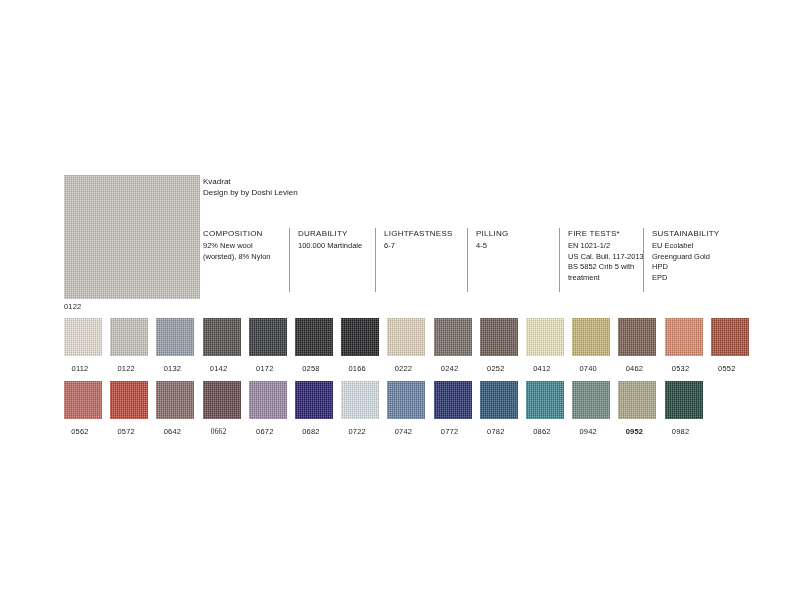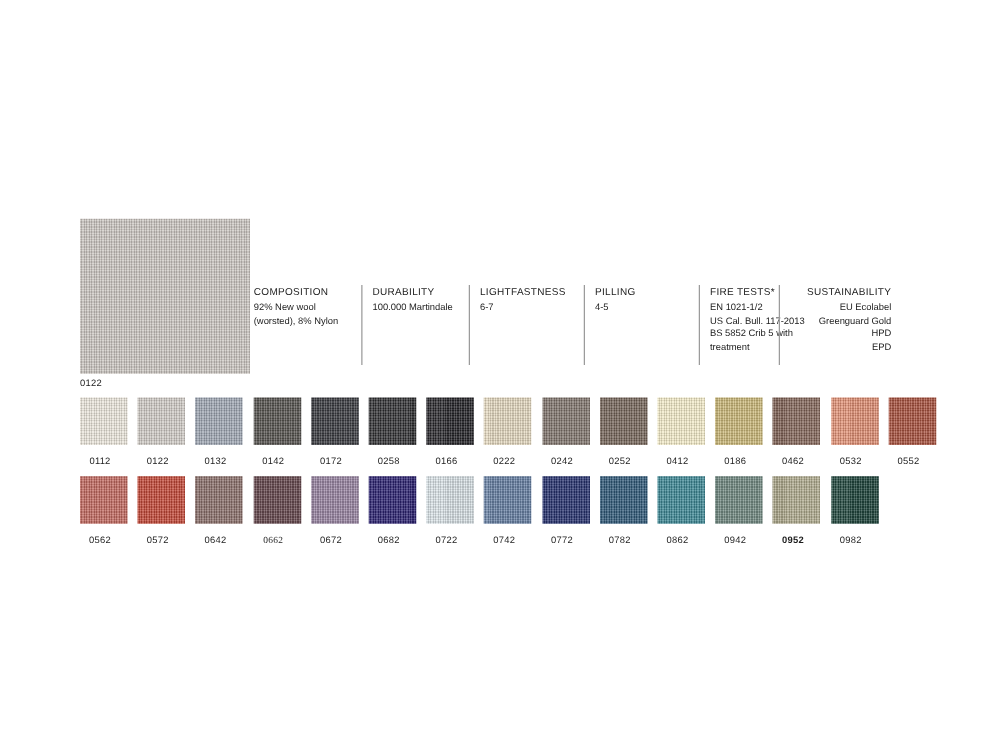--- a/index.html
+++ b/index.html
@@ -128,20 +128,22 @@
 </style>
 </head>
 <body>
 
 <div id="sheet">
 
   <div class="hero-swatch" style="background: repeating-linear-gradient(90deg, rgba(255, 255, 255, 0.17) 0px, rgba(255, 255, 255, 0.17) 1px, rgba(0, 0, 0, 0.11) 1px, rgba(0, 0, 0, 0.11) 2px), repeating-linear-gradient(0deg, rgba(255, 255, 255, 0.13) 0px, rgba(255, 255, 255, 0.13) 1px, rgba(0, 0, 0, 0.09) 1px, rgba(0, 0, 0, 0.09) 2px), rgb(205, 200, 194);"></div>
   <div class="hero-label">0122</div>
 
   <div class="product-head">
+    <div class="brand-name">Kvadrat</div>
+    <div class="designer">Design by by Doshi Levien</div>
   </div>
 
   <div class="spec-table">
       <div class="spec-col" style="left: 0px; width: 86px; padding-left: 0px;">
         <div class="spec-title">COMPOSITION</div>
         <div class="spec-line">92% New wool</div>
         <div class="spec-line">(worsted), 8% Nylon</div>
       </div>
       <div class="spec-col with-rule" style="left: 86px; width: 86px;">
         <div class="spec-title">DURABILITY</div>
@@ -155,21 +157,21 @@
         <div class="spec-title">PILLING</div>
         <div class="spec-line">4-5</div>
       </div>
       <div class="spec-col with-rule" style="left: 356px; width: 84px;">
         <div class="spec-title">FIRE TESTS*</div>
         <div class="spec-line">EN 1021-1/2</div>
         <div class="spec-line">US Cal. Bull. 117-2013</div>
         <div class="spec-line">BS 5852 Crib 5 with</div>
         <div class="spec-line">treatment</div>
       </div>
-      <div class="spec-col with-rule" style="left: 420px; width: 90px; text-align: right;">
+      <div class="spec-col with-rule" style="left: 440px; width: 90px;">
         <div class="spec-title">SUSTAINABILITY</div>
         <div class="spec-line">EU Ecolabel</div>
         <div class="spec-line">Greenguard Gold</div>
         <div class="spec-line">HPD</div>
         <div class="spec-line">EPD</div>
       </div>
     </div>
 
   <div class="swatch-row row-1">
       <div class="swatch-cell" style="left: 0px;">
@@ -211,21 +213,21 @@
       <div class="swatch-cell" style="left: 415.8px;">
         <span class="swatch-chip" style="background: repeating-linear-gradient(90deg, rgba(255, 255, 255, 0.17) 0px, rgba(255, 255, 255, 0.17) 1px, rgba(0, 0, 0, 0.11) 1px, rgba(0, 0, 0, 0.11) 2px), repeating-linear-gradient(0deg, rgba(255, 255, 255, 0.13) 0px, rgba(255, 255, 255, 0.13) 1px, rgba(0, 0, 0, 0.09) 1px, rgba(0, 0, 0, 0.09) 2px), rgb(111, 95, 83);"></span>
         <span class="swatch-code">0252</span>
       </div>
       <div class="swatch-cell" style="left: 462px;">
         <span class="swatch-chip" style="background: repeating-linear-gradient(90deg, rgba(255, 255, 255, 0.17) 0px, rgba(255, 255, 255, 0.17) 1px, rgba(0, 0, 0, 0.11) 1px, rgba(0, 0, 0, 0.11) 2px), repeating-linear-gradient(0deg, rgba(255, 255, 255, 0.13) 0px, rgba(255, 255, 255, 0.13) 1px, rgba(0, 0, 0, 0.09) 1px, rgba(0, 0, 0, 0.09) 2px), rgb(241, 233, 198);"></span>
         <span class="swatch-code">0412</span>
       </div>
       <div class="swatch-cell" style="left: 508.2px;">
         <span class="swatch-chip" style="background: repeating-linear-gradient(90deg, rgba(255, 255, 255, 0.17) 0px, rgba(255, 255, 255, 0.17) 1px, rgba(0, 0, 0, 0.11) 1px, rgba(0, 0, 0, 0.11) 2px), repeating-linear-gradient(0deg, rgba(255, 255, 255, 0.13) 0px, rgba(255, 255, 255, 0.13) 1px, rgba(0, 0, 0, 0.09) 1px, rgba(0, 0, 0, 0.09) 2px), rgb(204, 185, 121);"></span>
-        <span class="swatch-code">0186</span>
+        <span class="swatch-code">0740</span>
       </div>
       <div class="swatch-cell" style="left: 554.4px;">
         <span class="swatch-chip" style="background: repeating-linear-gradient(90deg, rgba(255, 255, 255, 0.17) 0px, rgba(255, 255, 255, 0.17) 1px, rgba(0, 0, 0, 0.11) 1px, rgba(0, 0, 0, 0.11) 2px), repeating-linear-gradient(0deg, rgba(255, 255, 255, 0.13) 0px, rgba(255, 255, 255, 0.13) 1px, rgba(0, 0, 0, 0.09) 1px, rgba(0, 0, 0, 0.09) 2px), rgb(126, 96, 83);"></span>
         <span class="swatch-code">0462</span>
       </div>
       <div class="swatch-cell" style="left: 600.6px;">
         <span class="swatch-chip" style="background: repeating-linear-gradient(90deg, rgba(255, 255, 255, 0.17) 0px, rgba(255, 255, 255, 0.17) 1px, rgba(0, 0, 0, 0.11) 1px, rgba(0, 0, 0, 0.11) 2px), repeating-linear-gradient(0deg, rgba(255, 255, 255, 0.13) 0px, rgba(255, 255, 255, 0.13) 1px, rgba(0, 0, 0, 0.09) 1px, rgba(0, 0, 0, 0.09) 2px), rgb(224, 142, 114);"></span>
         <span class="swatch-code">0532</span>
       </div>
       <div class="swatch-cell" style="left: 646.8px;">

